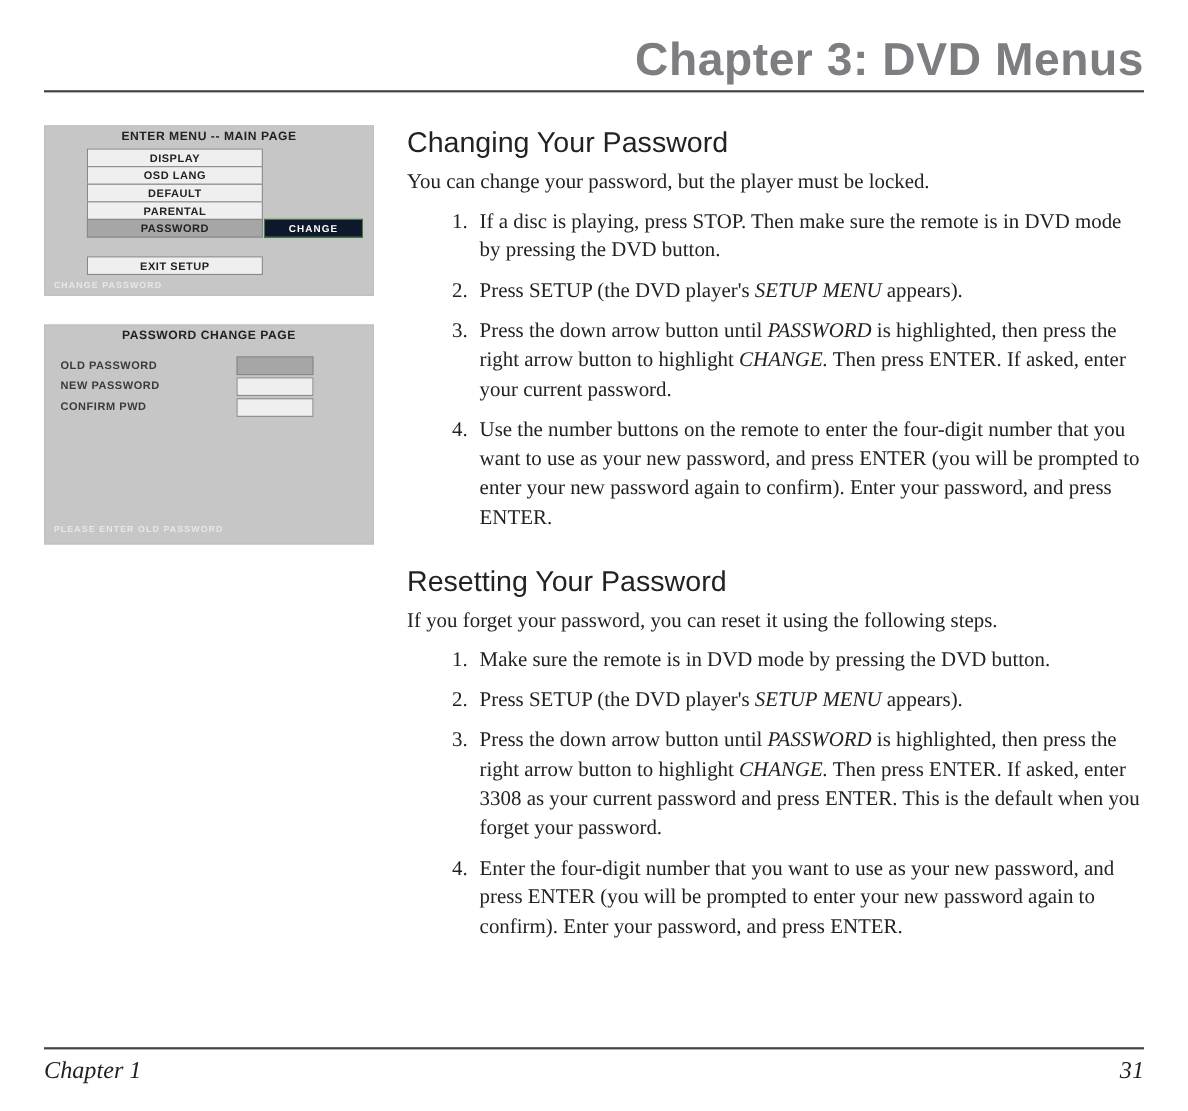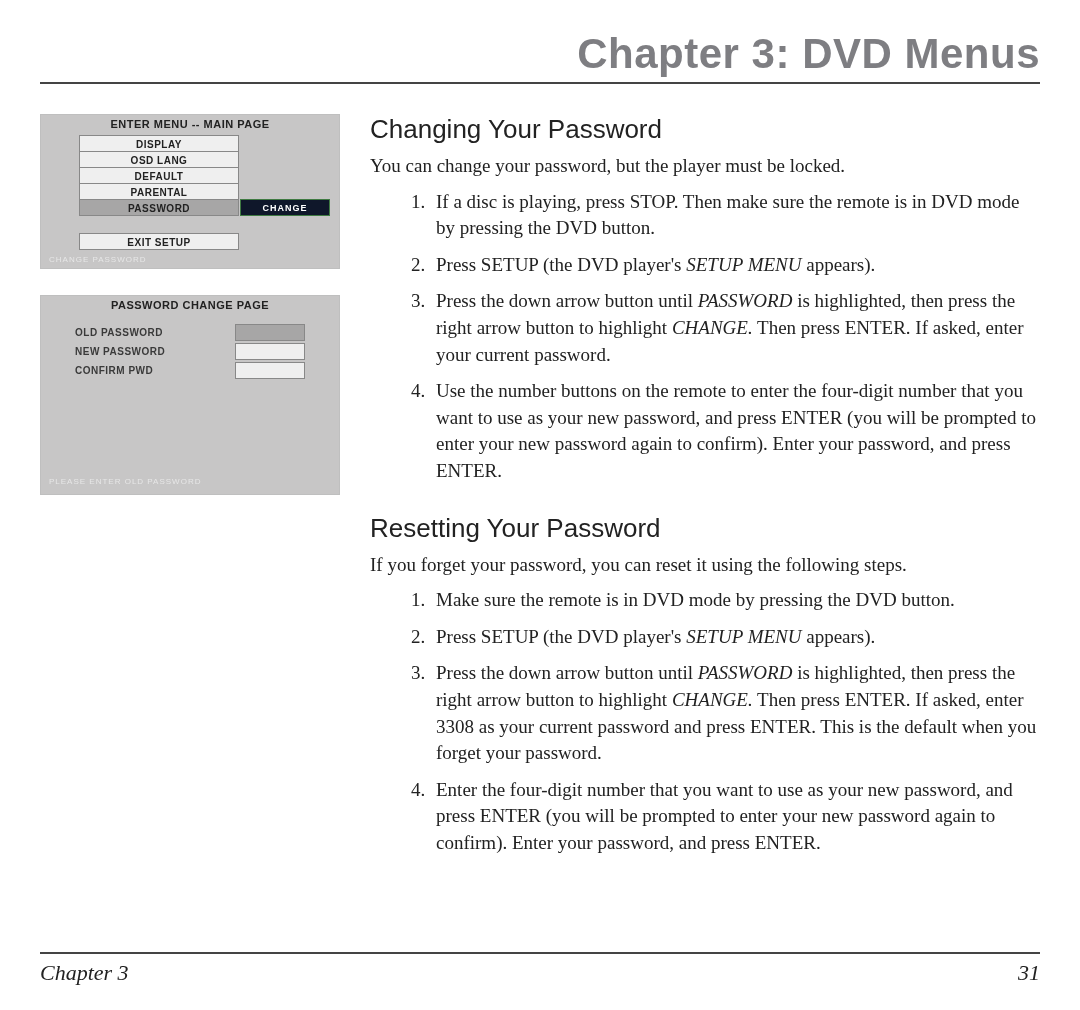--- a/index.html
+++ b/index.html
@@ -104,35 +104,34 @@
     width: 90px;
     height: 17px;
     line-height: 17px;
     font-size: 9px;
     font-weight: 700;
     letter-spacing: 1px;
     border: 1px solid #3f7a42;
   }
   .fig-footer {
     font-size: 8px;
-    font-weight: 400;
+    font-weight: 700;
     letter-spacing: 1px;
     color: #e7e7e7;
     padding: 6px 8px 4px 8px;
     text-align: left;
   }
   .menu-gap { height: 18px; }
   .fig2-body {
     padding: 8px 14px 6px 14px;
   }
   .pwrow {
     display: flex;
     align-items: center;
     margin-bottom: 2px;
-    justify-content: center;
   }
   .pwrow .lbl {
     font-size: 10px;
     font-weight: 700;
     letter-spacing: 0.5px;
     color: #3a3a3a;
     width: 160px;
   }
   .pwrow .box {
     width: 70px;
@@ -227,15 +226,15 @@
     <ol>
       <li>Make sure the remote is in DVD mode by pressing the DVD button.</li>
       <li>Press SETUP (the DVD player's <span class="ital">SETUP MENU</span> appears).</li>
       <li>Press the down arrow button until <span class="ital">PASSWORD</span> is highlighted, then press the right arrow button to highlight <span class="ital">CHANGE.</span> Then press ENTER. If asked, enter 3308 as your current password and press ENTER. This is the default when you forget your password.</li>
       <li>Enter the four-digit number that you want to use as your new password, and press ENTER (you will be prompted to enter your new password again to confirm). Enter your password, and press ENTER.</li>
     </ol>
   </div>
 </div>
 
 <div class="page-footer">
-  <span class="chap">Chapter 3</span>
+  <span class="chap">Chapter 1</span>
   <span class="num">31</span>
 </div>
 
 </body></html>

